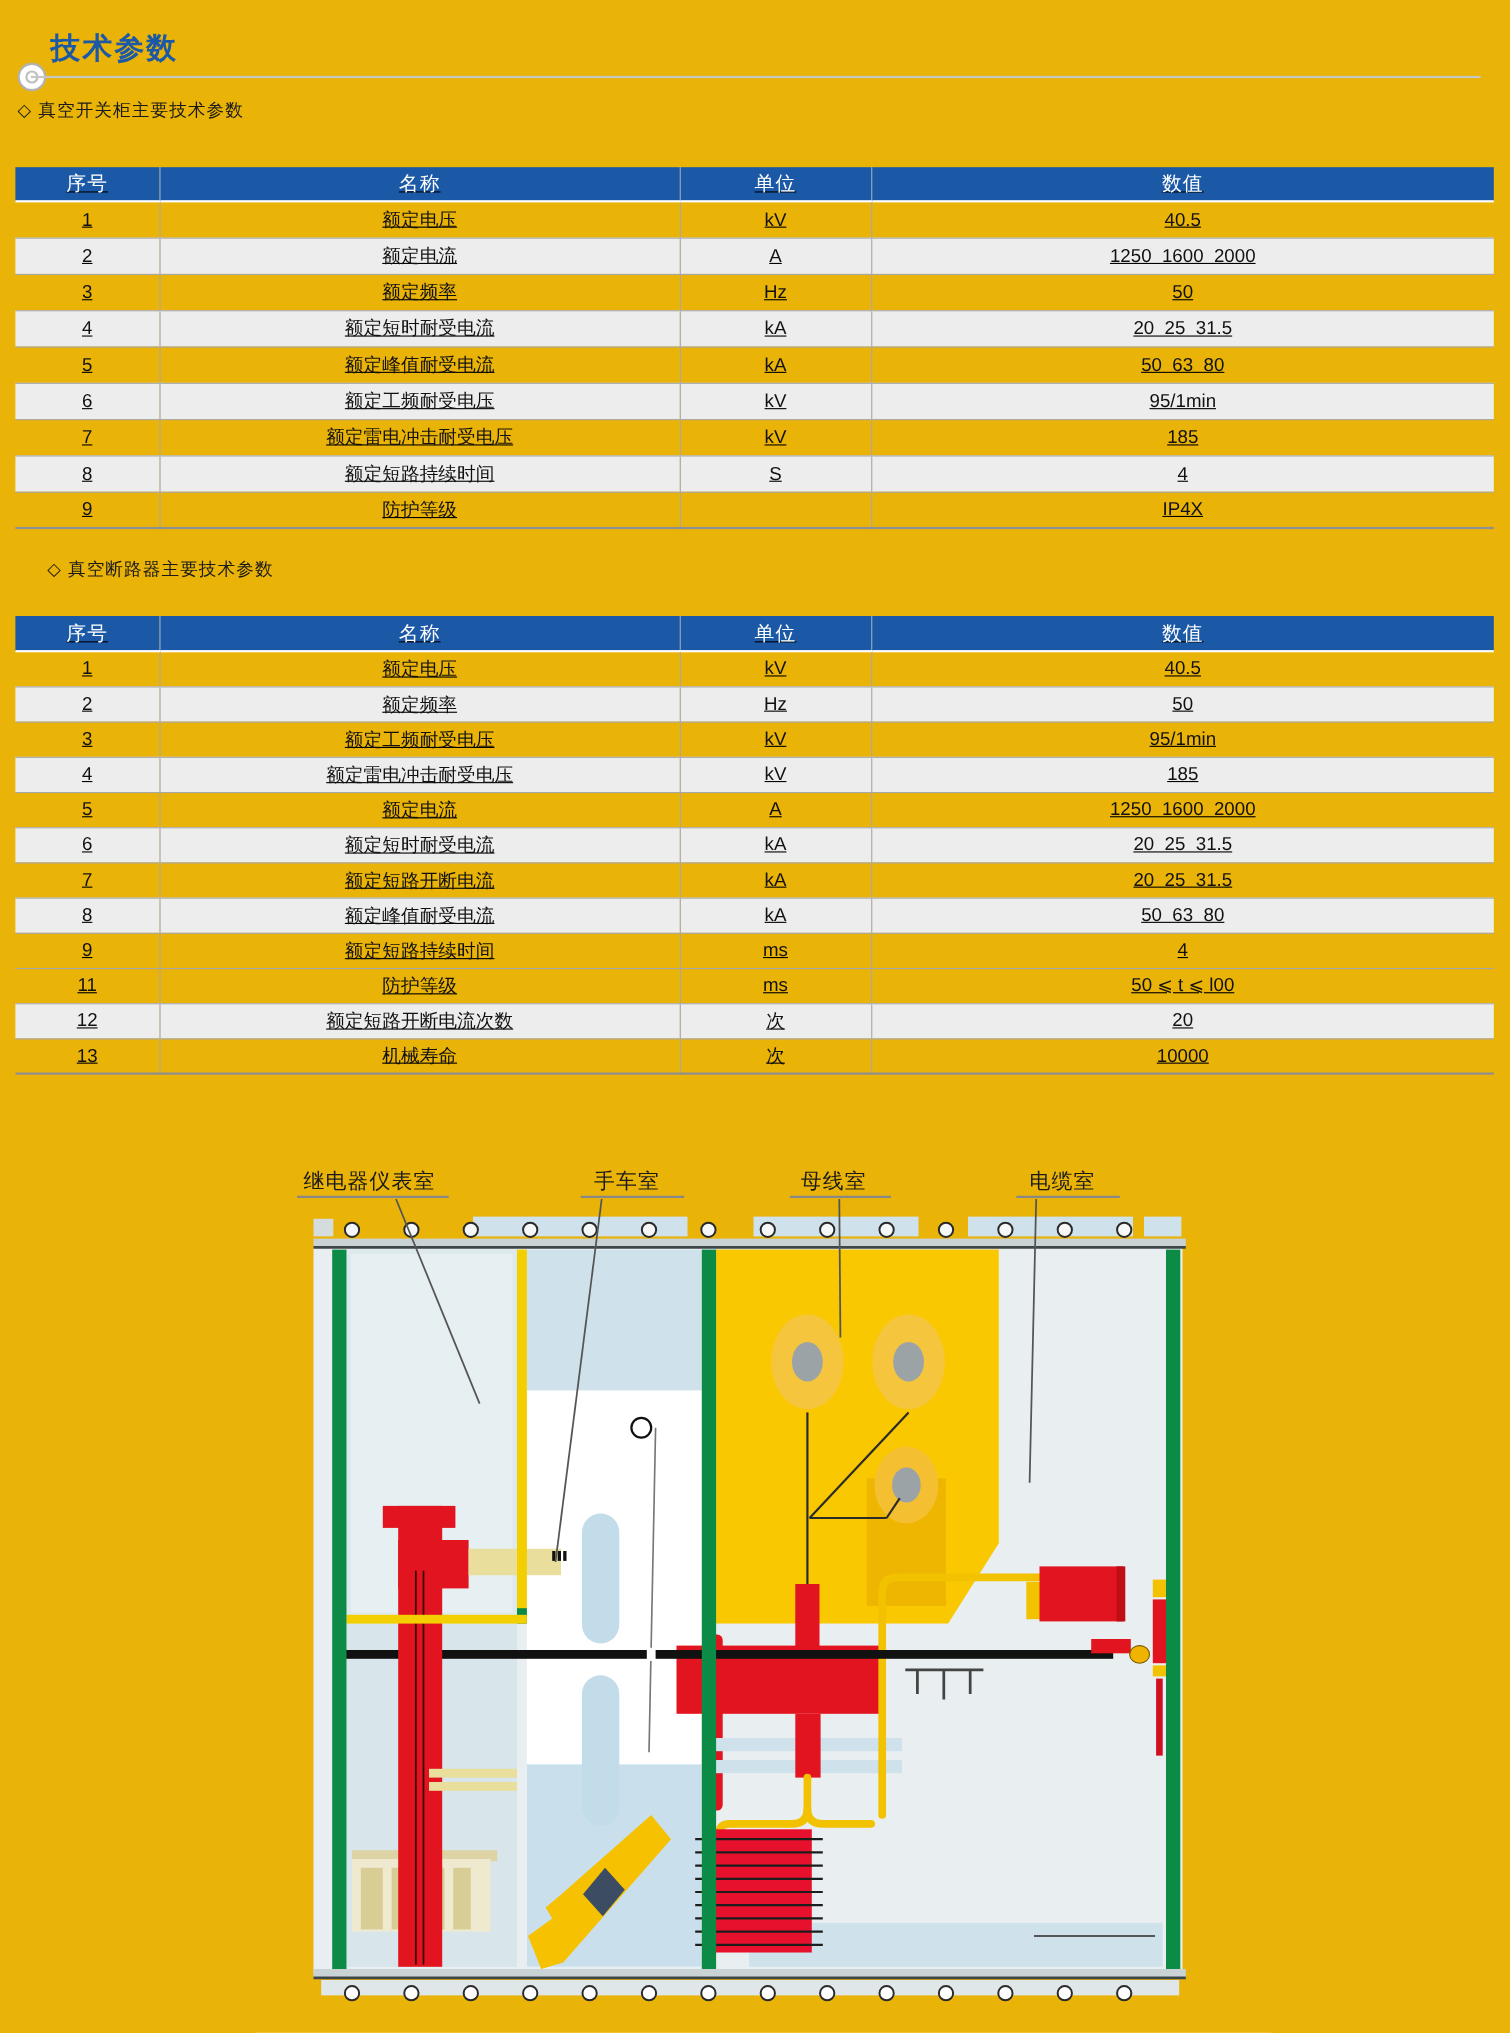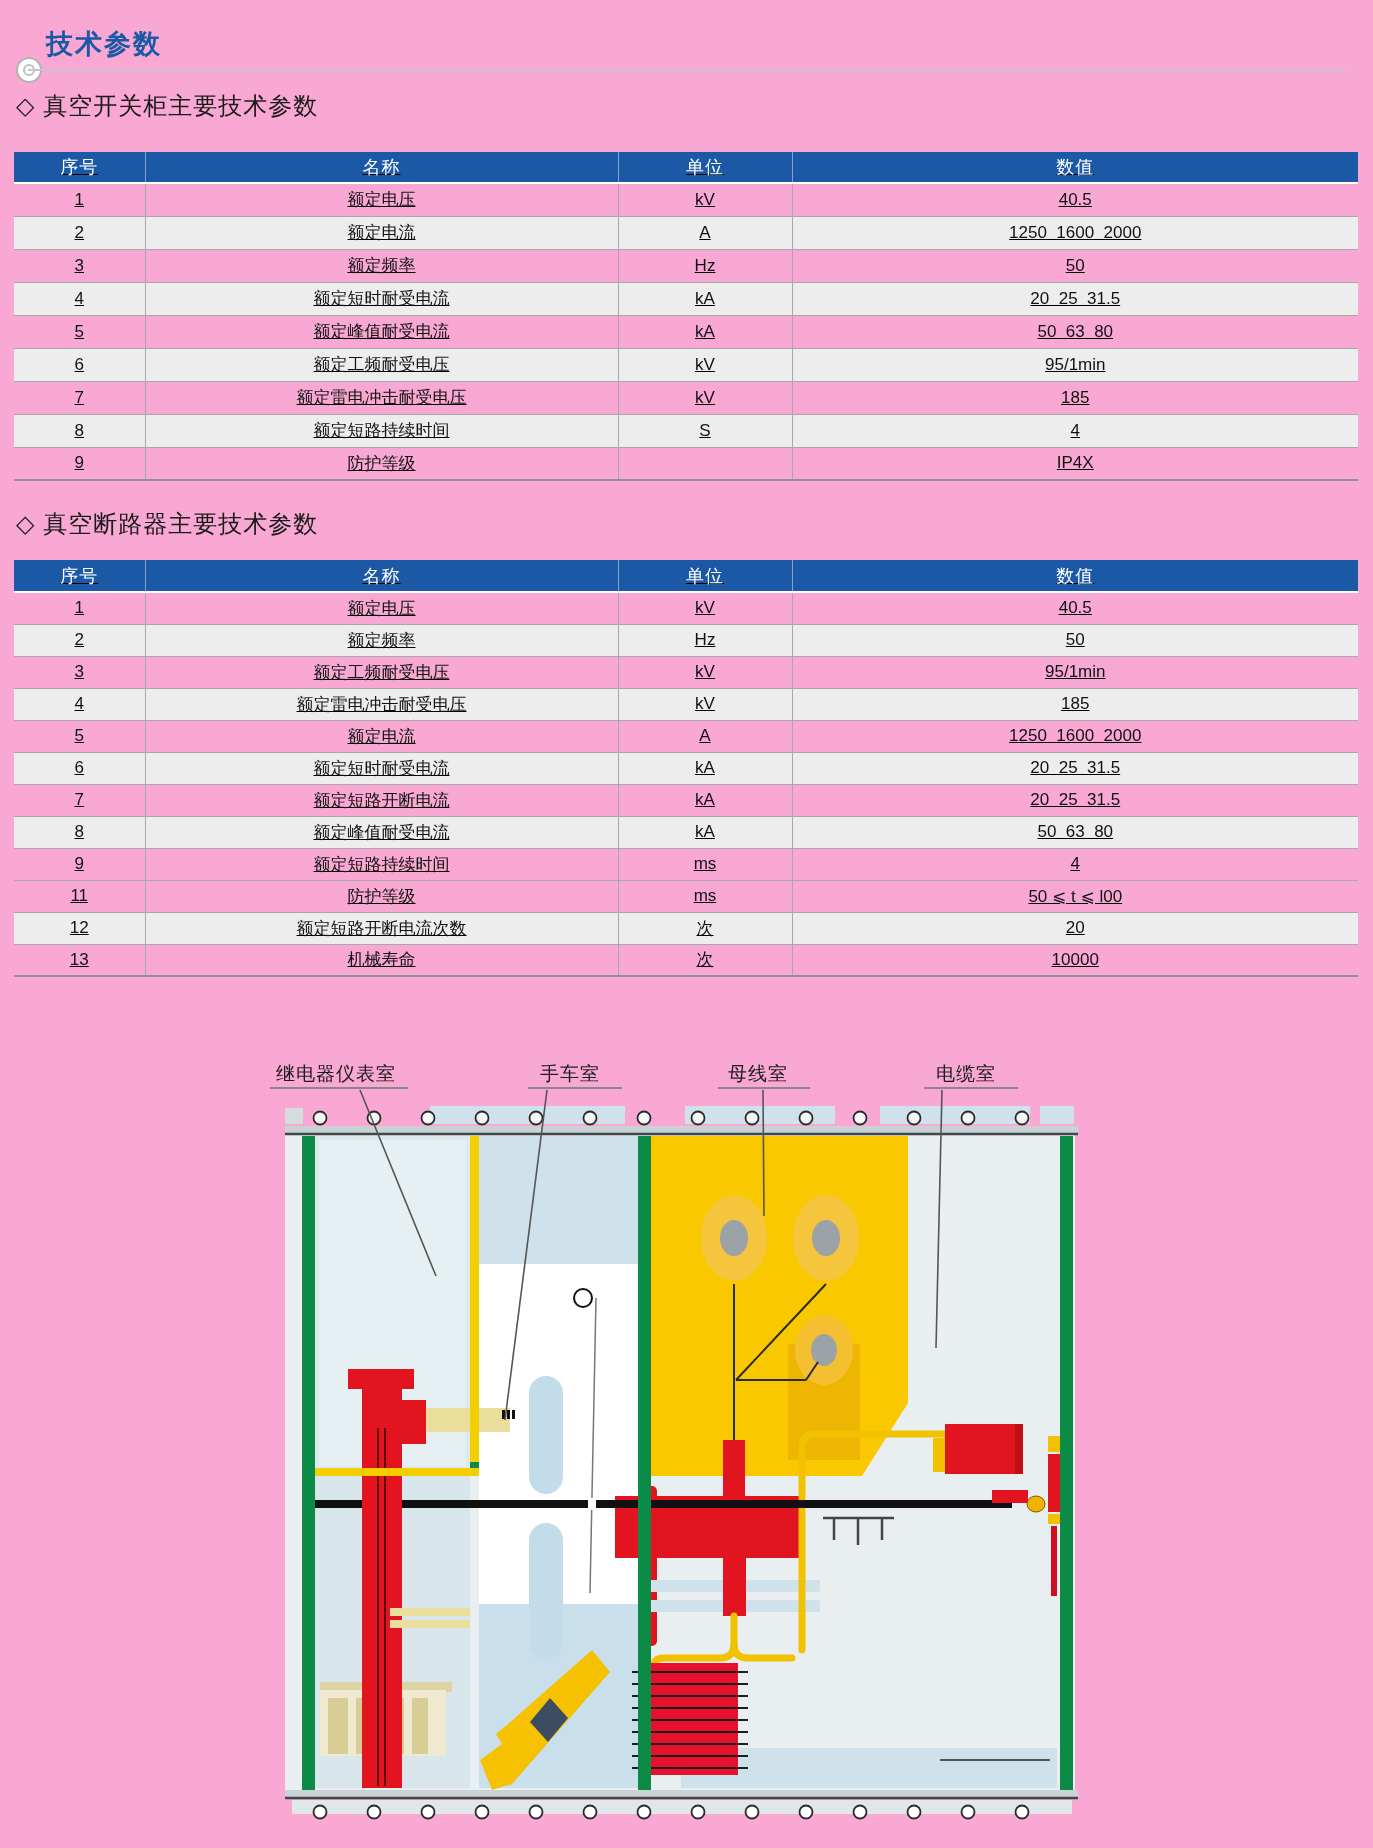--- a/index.html
+++ b/index.html
@@ -1,29 +1,29 @@
 <!DOCTYPE html>
 <html style="--accent: #1b59a7; --rule: #c6c6c6; --rowalt: #ededed; --bline: #a8a8a8;"><head>
 <meta charset="utf-8">
 <style>
   :root{
     --accent:#1b59a7; --rule:#c6c6c6; --rowalt:#ededed; --bline:#a8a8a8;
   }
   *{box-sizing:border-box;margin:0;padding:0;}
   body{font-family:"Liberation Sans","DejaVu Sans",sans-serif;background:#ffffff;}
-  .canvas{position:relative;width:1373px;height:1848px;background:#f9a8d4;overflow:hidden;}
+  .canvas{position:relative;width:1373px;height:1848px;background:#eab308;overflow:hidden;}
 
   .page-title{position:absolute;left:46px;top:26px;font-size:27px;font-weight:bold;color:var(--accent);letter-spacing:2px;}
   .rule{position:absolute;left:28px;top:69px;width:1318px;height:2px;background:var(--rule);}
   .ring{position:absolute;left:16px;top:57px;width:26px;height:26px;border:2px solid #b2b2b2;border-radius:50%;background:#fff;display:flex;align-items:center;justify-content:center;}
   .ring .inner{width:12px;height:12px;border:2px solid #c0c0c0;border-radius:50%;}
 
-  .subhead{position:absolute;left:16px;font-size:24px;color:#1a1a1a;letter-spacing:1px;}
+  .subhead{position:absolute;left:16px;font-size:16px;color:#1a1a1a;letter-spacing:1px;}
   .subhead.s1{top:90px;}
-  .subhead.s2{top:508px;}
+  .subhead.s2{top:508px;margin-left:27px;}
 
   table.spec{position:absolute;left:14px;width:1344px;border-collapse:collapse;table-layout:fixed;
     border-bottom:2px solid #8f8f8f;text-decoration:underline;}
   table.spec.t1{top:152px;}
   table.spec.t2{top:560px;}
   table.spec th{background:var(--accent);color:#fff;font-weight:normal;font-size:18px;letter-spacing:1px;
     border-right:1px solid rgba(255,255,255,.45);}
   table.spec th:last-child{border-right:none;}
   table.spec.t1 th{height:31px;} table.spec.t2 th{height:32px;}
   table.spec.t1 td{height:33px;} table.spec.t2 td{height:32px;}

